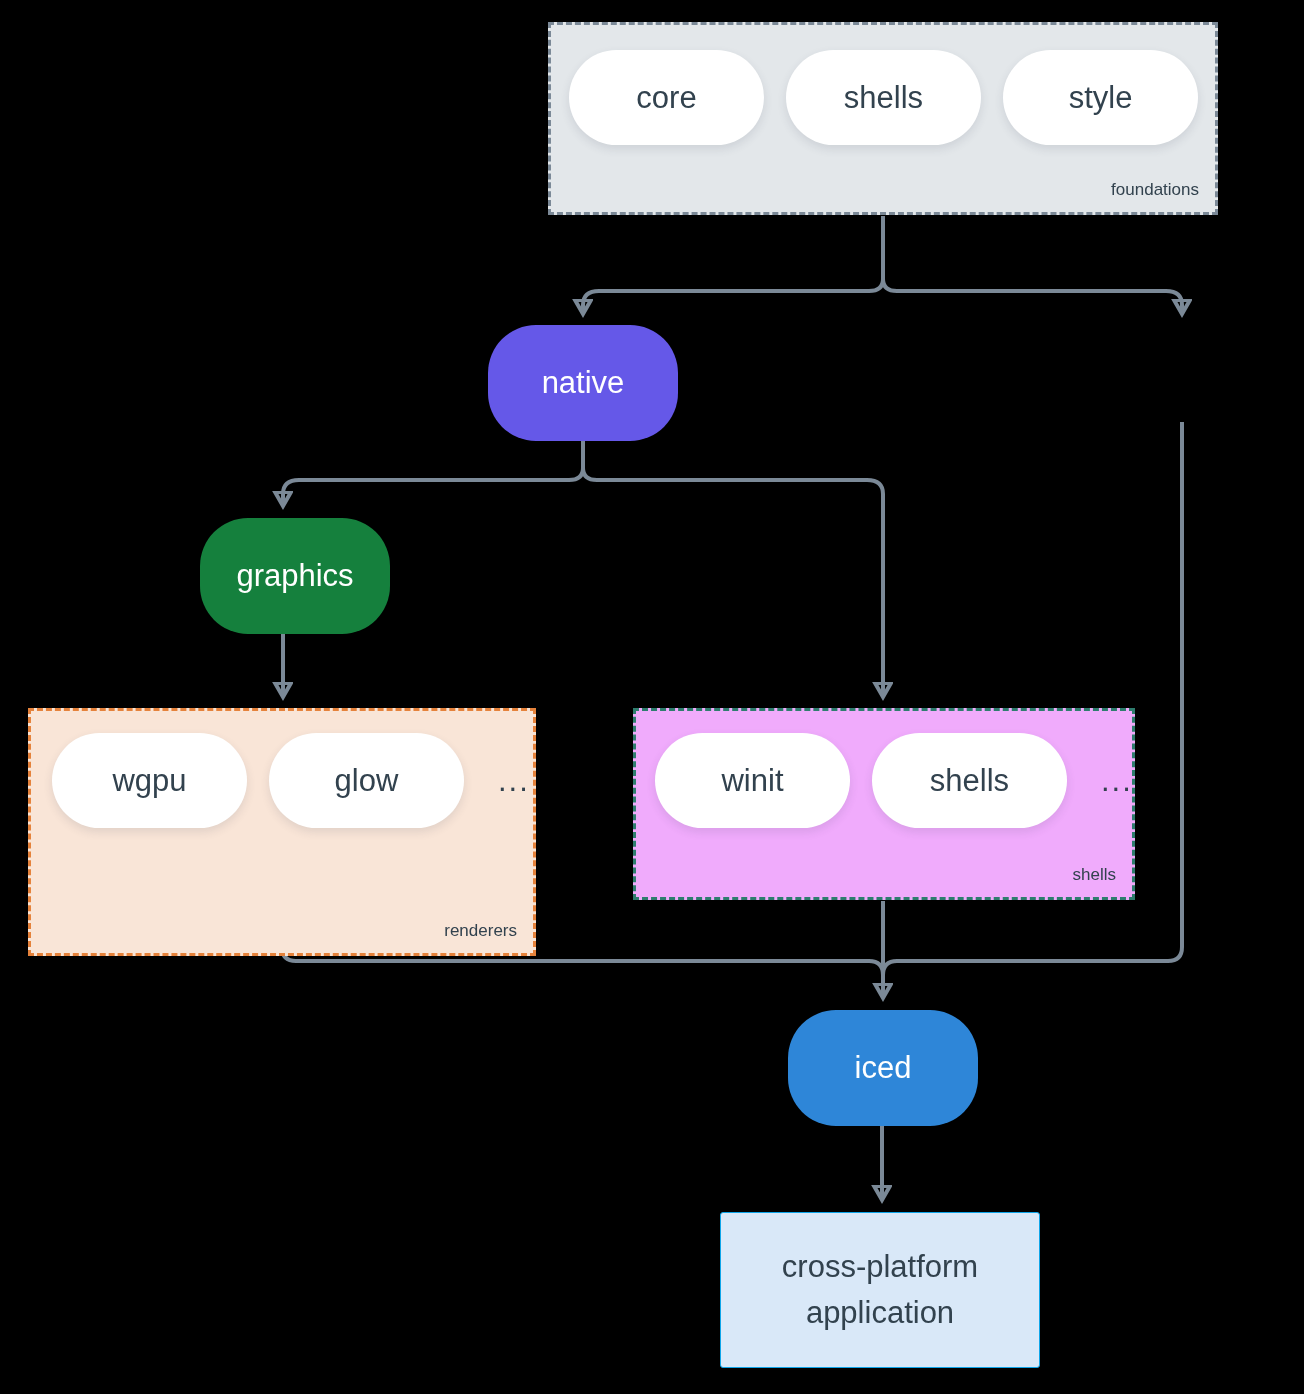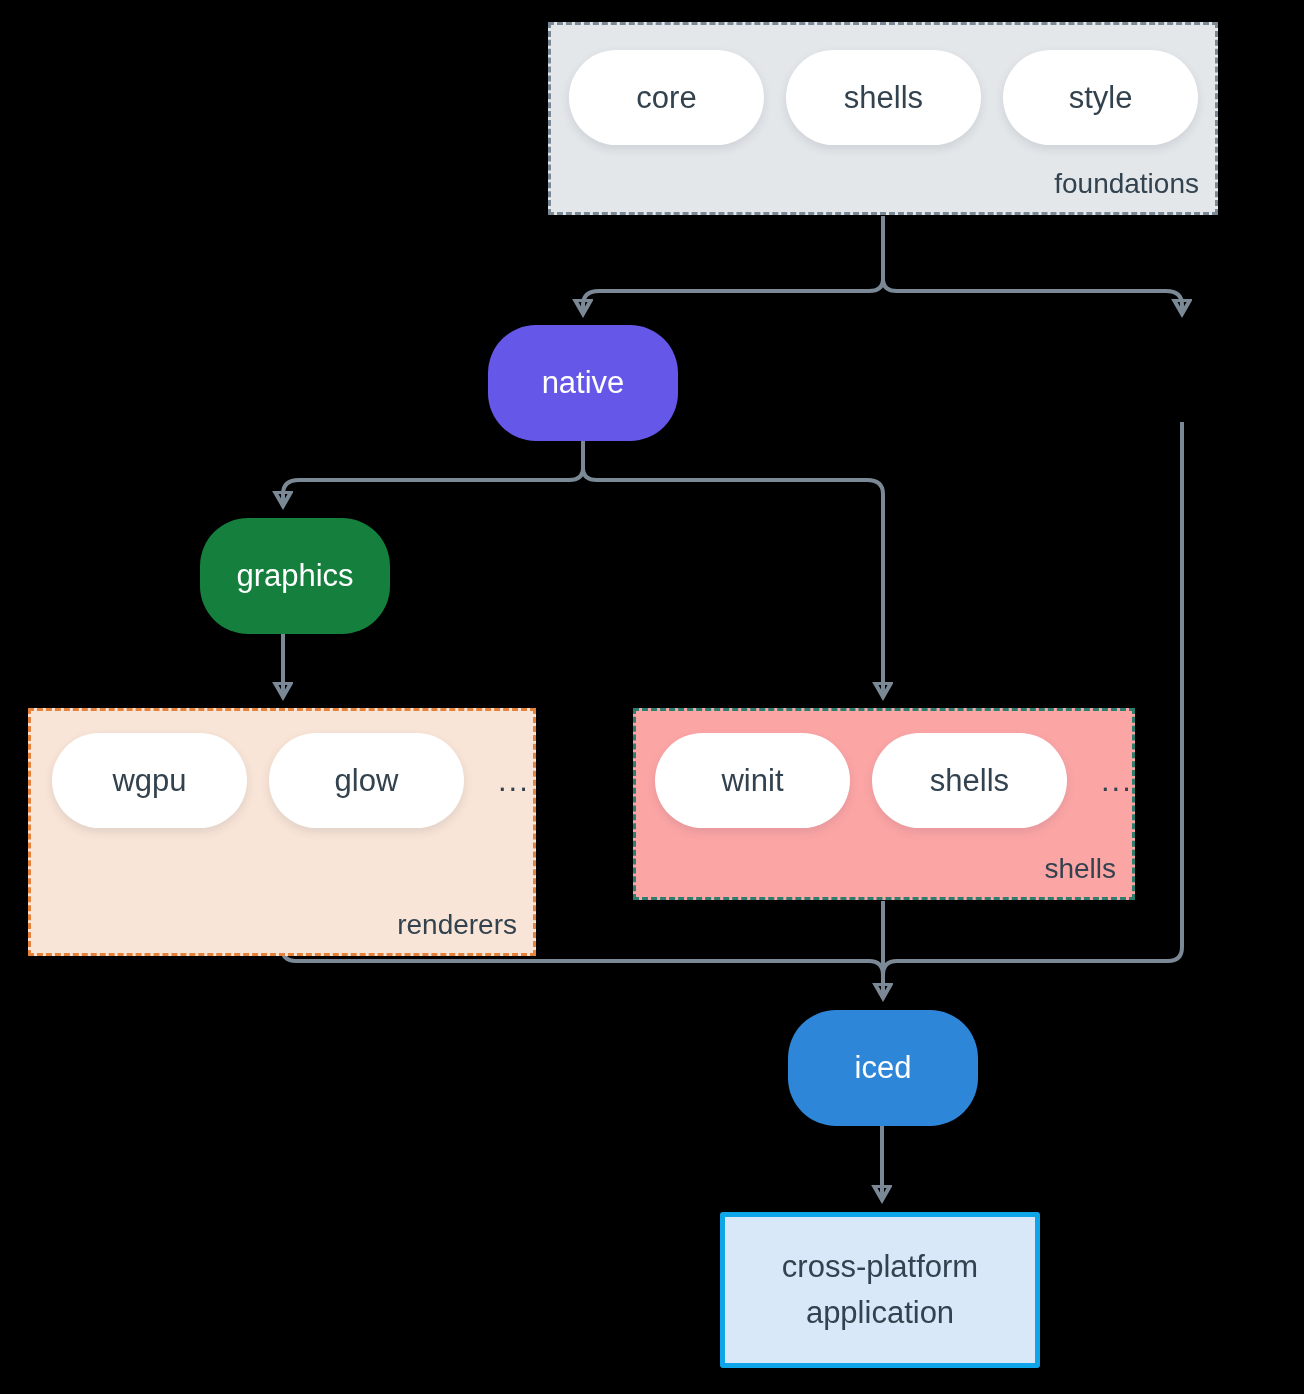--- a/index.html
+++ b/index.html
@@ -13,38 +13,38 @@
   }
   svg.edges { position: absolute; left: 0; top: 0; width: 1304px; height: 1394px; }
   svg.edges path { fill: none; stroke: #7b8997; stroke-width: 4; }
 
   .groupbox { position: absolute; box-sizing: border-box; }
   .group-row { display: flex; align-items: center; }
   .group-label {
     position: absolute;
     right: 16px;
     bottom: 12px;
-    font-size: 28px;
+    font-size: 17px;
     color: #32424e;
     text-align: right;
   }
 
   #foundations {
     left: 548px; top: 22px; width: 670px; height: 193px;
     background: #e3e7ea; border: 3px dashed #7b8997;
     padding: 25px 0 0 18px;
   }
   #renderers {
     left: 28px; top: 708px; width: 508px; height: 248px;
     background: #f9e5d7; border: 3px dashed #e5823b;
     padding: 22px 0 0 21px;
   }
   #shells {
     left: 633px; top: 708px; width: 502px; height: 192px;
-    background: #fca5a5; border: 3px dashed #2e7d6e;
+    background: #f0abfc; border: 3px dashed #2e7d6e;
     padding: 22px 0 0 19px;
   }
   .group-row { gap: 22px; align-items: center; }
 
   .pill {
     box-sizing: border-box;
     width: 195px; height: 95px;
     border-radius: 48px;
     display: flex; align-items: center; justify-content: center;
     font-size: 31px;
@@ -68,21 +68,21 @@
   #graphics { left: 200px;  top: 518px; background: #15803d; }
   #iced     { left: 788px;  top: 1010px; background: #2e86d8; }
 
   .ellipsis { font-size: 31px; color: #32424e; margin-left: 12px; letter-spacing: 2px; }
 
   #app {
     position: absolute;
     left: 720px; top: 1212px; width: 320px; height: 156px;
     box-sizing: border-box;
     background: #d9e8f8;
-    border: 5px solid #0ea5e9;
+    border: 1px solid #0ea5e9;
     border-radius: 3px;
     display: flex; align-items: center; justify-content: center;
     text-align: center;
     font-size: 31px; line-height: 1.5; color: #32424e;
     padding: 0 24px;
   }
 </style>
 </head>
 <body>
 

